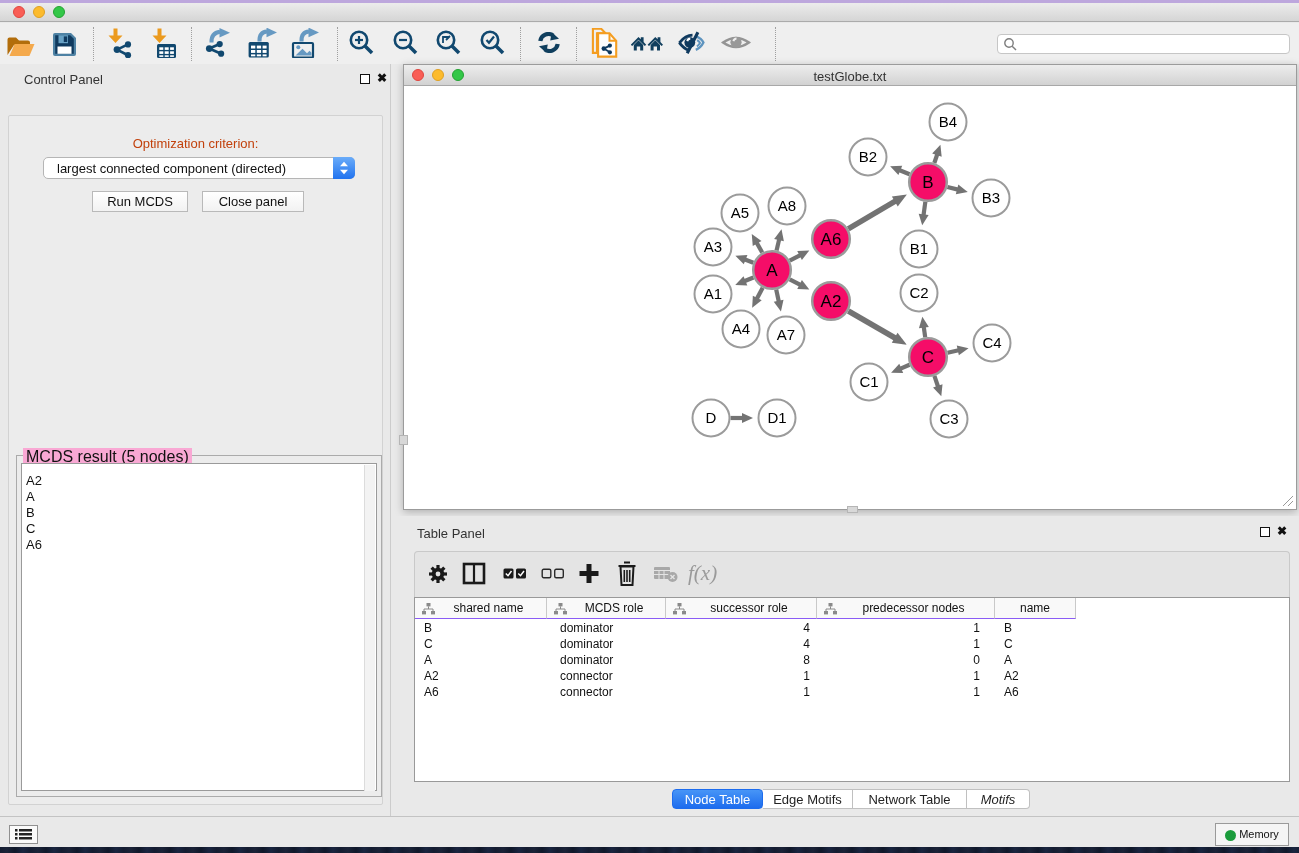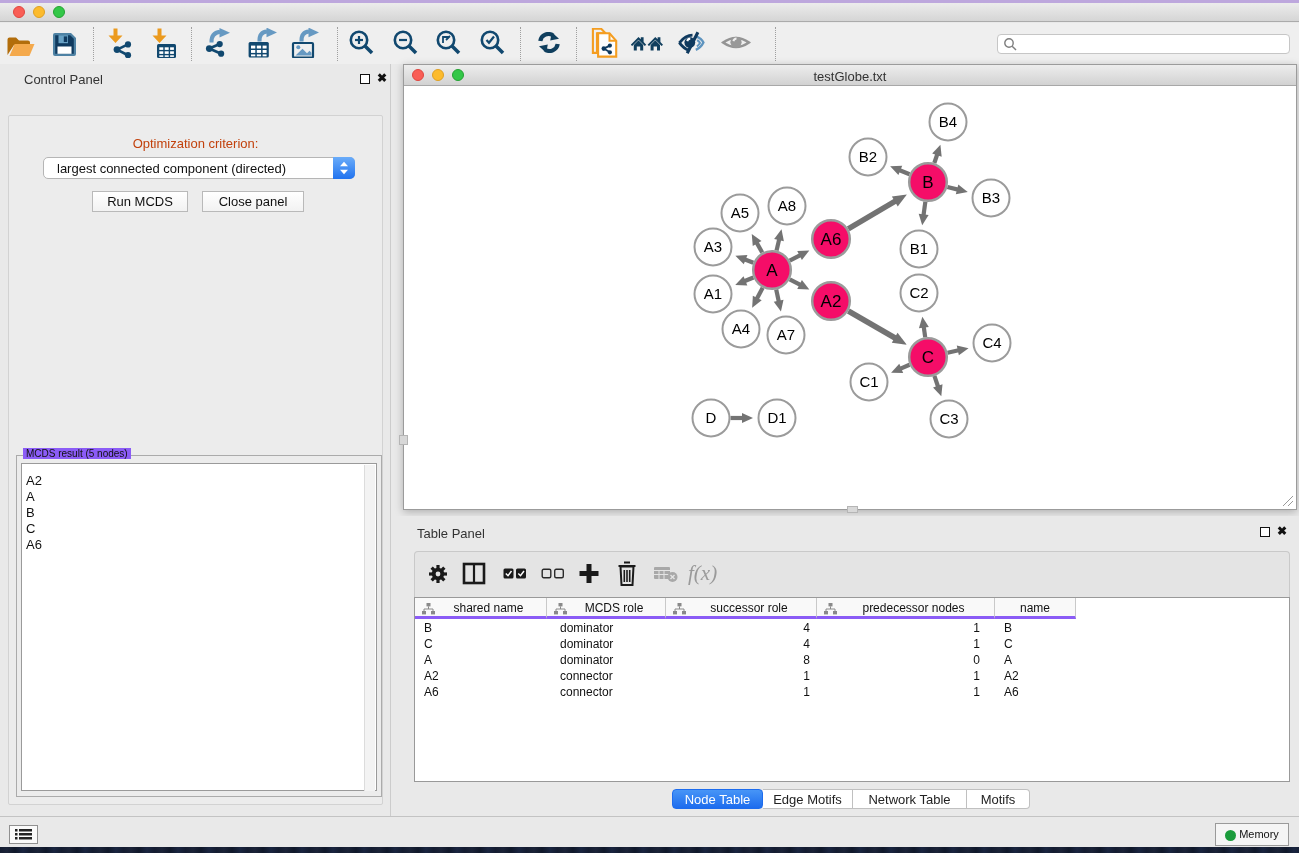--- a/index.html
+++ b/index.html
@@ -22,32 +22,32 @@
 .tab { height:20px; background:#fff; border:1px solid #c0c0c0; border-left:none; font-size:13px; color:#222; text-align:center; line-height:19px; }
 .tab.first { border-left:1px solid #c0c0c0; border-radius:4px 0 0 4px; }
 .tab.last { border-radius:0 4px 4px 0; }
 .tab.active { background:linear-gradient(#4795f7,#1d6cee); color:#fff; border-color:#1d6cee; border-radius:4px; }
 #opt-label { left:0; top:72px; width:391px; text-align:center; font-size:13px; color:#c2410c; position:absolute; }
 #dropdown { left:43px; top:93px; width:312px; height:22px; background:#fff; border:1px solid #b5b5b5; border-radius:5px; position:absolute; }
 #dropdown span { position:absolute; left:13px; top:3px; font-size:13px; color:#111; }
 #dd-step { position:absolute; right:-1px; top:-1px; width:22px; height:22px; background:linear-gradient(#6aacf9,#2173ef); border-radius:0 5px 5px 0; }
 .btn { position:absolute; height:21px; background:linear-gradient(#ffffff,#f2f2f2); border:1px solid #b9b9b9; border-radius:0; font-size:13px; color:#111; text-align:center; line-height:19px; }
 #fieldset { left:16px; top:391px; width:366px; height:342px; border:1px solid #ababab; position:absolute; }
-#fs-legend { position:absolute; left:6px; top:-8px; background:#8b5cf6; font-size:10px; color:#111; padding:0 3px; }
+#fs-legend { position:absolute; left:6px; top:-8px; background:#f9a8d4; font-size:16px; color:#111; padding:0 3px;text-decoration:underline; }
 #fs-list { position:absolute; left:4px; top:7px; width:356px; height:328px; background:#fff; border:1px solid #9a9a9a; }
 #fs-list .item { font-size:13px; color:#111; padding-left:4px; line-height:16px; }
 #fs-scroll { position:absolute; right:1px; top:1px; width:11px; height:326px; background:#f3f3f3; border-left:1px solid #dcdcdc; }
 #netwin { left:403px; top:64px; width:894px; height:446px; background:#fff; border:1px solid #9b9b9b; box-shadow:0 2px 8px rgba(0,0,0,0.25); }
 #net-titlebar { position:absolute; left:0; top:0; width:892px; height:21px; background:linear-gradient(#ededed,#d2d2d2); border-bottom:1px solid #a8a8a8; }
 #net-title { position:absolute; left:0; top:4px; width:100%; text-align:center; font-size:13px; color:#333; }
 #tpanel { left:392px; top:516px; width:907px; height:300px; background:#e9e9e9; }
 #tp-title { left:25px; top:10px; position:absolute; font-size:13px; color:#333; }
 #tp-toolbar { position:absolute; left:22px; top:35px; width:876px; height:46px; background:#e4e4e4; border:1px solid #c9c9c9; border-bottom:none; border-radius:4px 4px 0 0; }
 #tp-table { position:absolute; left:22px; top:81px; width:876px; height:185px; background:#fff; border:1px solid #999; }
-.th { position:absolute; top:0; height:21px; border-right:1px solid #c9c9c9; border-bottom:3px solid #8b5cf6; background:#f9f9f9; font-size:12px; color:#111; }
+.th { position:absolute; top:0; height:21px; border-right:1px solid #c9c9c9; border-bottom:1px solid #8b5cf6; background:#f9f9f9; font-size:12px; color:#111; }
 .th span { position:absolute; width:100%; text-align:center; top:3px; left:8px; }
 .th svg { position:absolute; left:7px; top:5px; }
 .td { position:absolute; font-size:12px; color:#111; height:16px; line-height:16px; }
 #statusbar { left:0; top:816px; width:1299px; height:31px; background:#e9e9e9; border-top:1px solid #c3c3c3; }
 #listbtn { left:9px; top:8px; position:absolute; width:29px; height:19px; background:#fafafa; border:1px solid #909090; }
 #membtn { position:absolute; right:10px; top:6px; width:74px; height:23px; background:#f5f5f5; border:1px solid #9a9a9a; font-size:11px; color:#111; line-height:21px; text-align:center; padding-left:14px; }
 #memdot { position:absolute; left:9px; top:6px; width:11px; height:11px; border-radius:50%; background:#1b9c3c; }
 #darkband { left:0; top:847px; width:1299px; height:6px; background:repeating-linear-gradient(90deg,#151d31 0px,#1b2338 7px,#10182a 15px,#1a2540 23px,#141c30 31px); }
 </style>
 </head>
@@ -503,21 +503,21 @@
         <div class="td" style="left:145px;top:86px;">connector</div>
         <div class="td" style="left:330px;top:86px;width:65px;text-align:right;">1</div>
         <div class="td" style="left:500px;top:86px;width:65px;text-align:right;">1</div>
         <div class="td" style="left:589px;top:86px;">A6</div>
       </div>
   </div>
   <div class="tabbar" style="left:280px;top:273px;">
     <div class="tab first active" style="width:91px;">Node Table</div>
     <div class="tab" style="width:90px;">Edge Motifs</div>
     <div class="tab" style="width:114px;">Network Table</div>
-    <div class="tab last" style="width:63px;">Motifs</div>
+    <div class="tab last" style="width:63px;font-style:italic;">Motifs</div>
   </div>
 </div>
 
 <div class="abs" id="statusbar">
   <div id="listbtn">
     <svg width="27" height="17" viewBox="0 0 27 17">
         <g fill="#222">
           <rect x="5" y="3" width="2.5" height="2.5"></rect>
           <rect x="9" y="3" width="13" height="2.5"></rect>
           <rect x="5" y="7" width="2.5" height="2.5"></rect>

